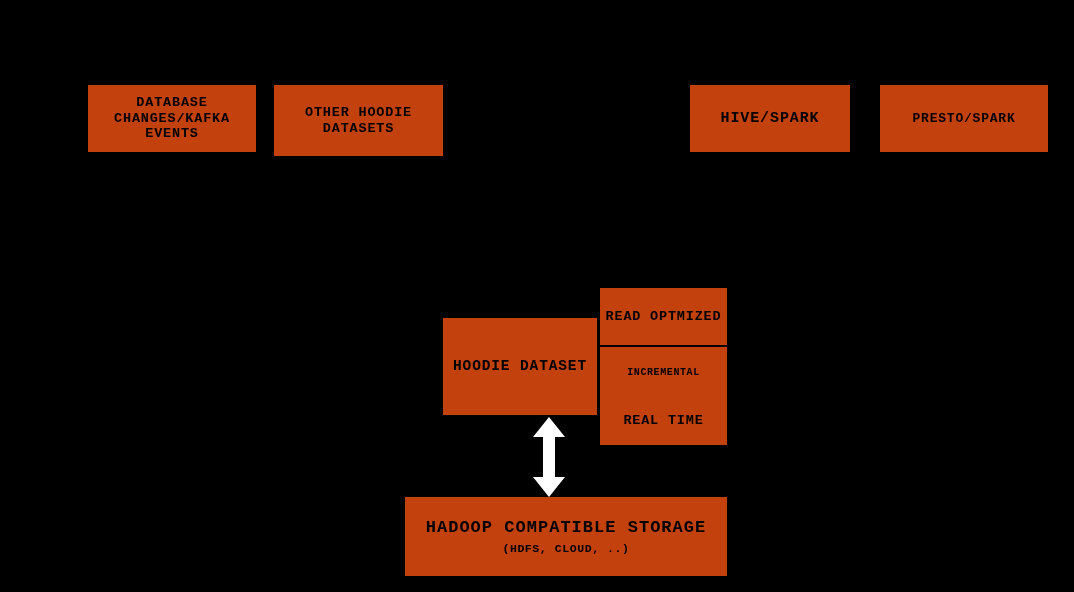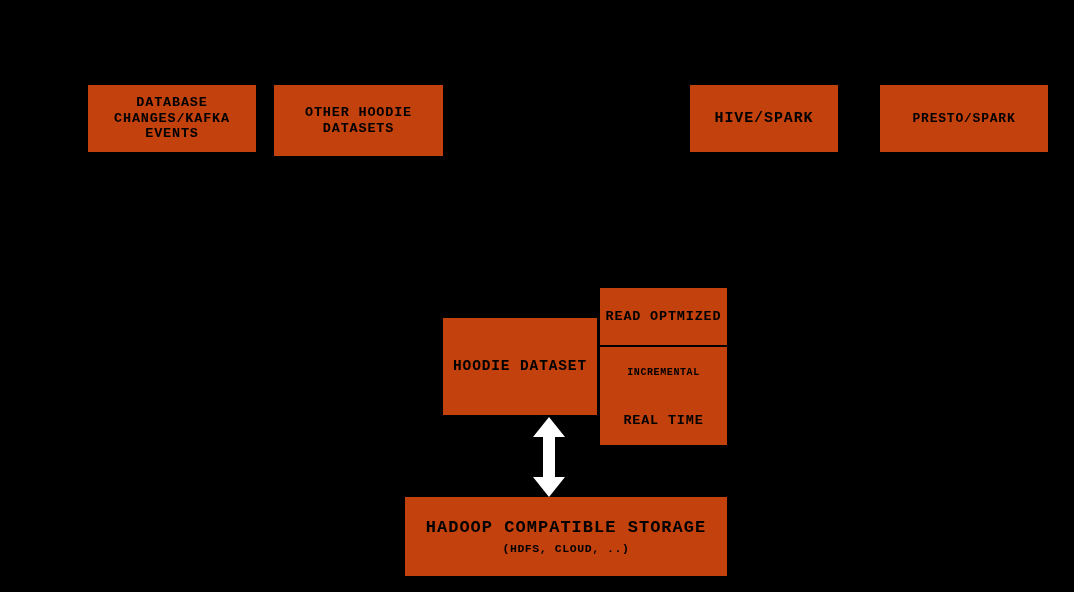--- a/index.html
+++ b/index.html
@@ -36,21 +36,21 @@
   
   #box-db-changes {
     left: 88px;  top: 85px;  width: 168px; height: 67px;
     font-size: 13.5px;
   }
   #box-other-hoodie {
     left: 274px; top: 85px;  width: 169px; height: 71px;
     font-size: 13.5px;
   }
   #box-hive-spark {
-    left: 690px; top: 85px;  width: 148px; height: 67px;
+    left: 690px; top: 85px;  width: 160px; height: 67px;
     font-size: 15px;
   }
   #box-presto-spark {
     left: 880px; top: 85px;  width: 168px; height: 67px;
     font-size: 13px;
   }
 
   
   #box-hoodie-dataset {
     left: 443px; top: 318px; width: 154px; height: 97px;

